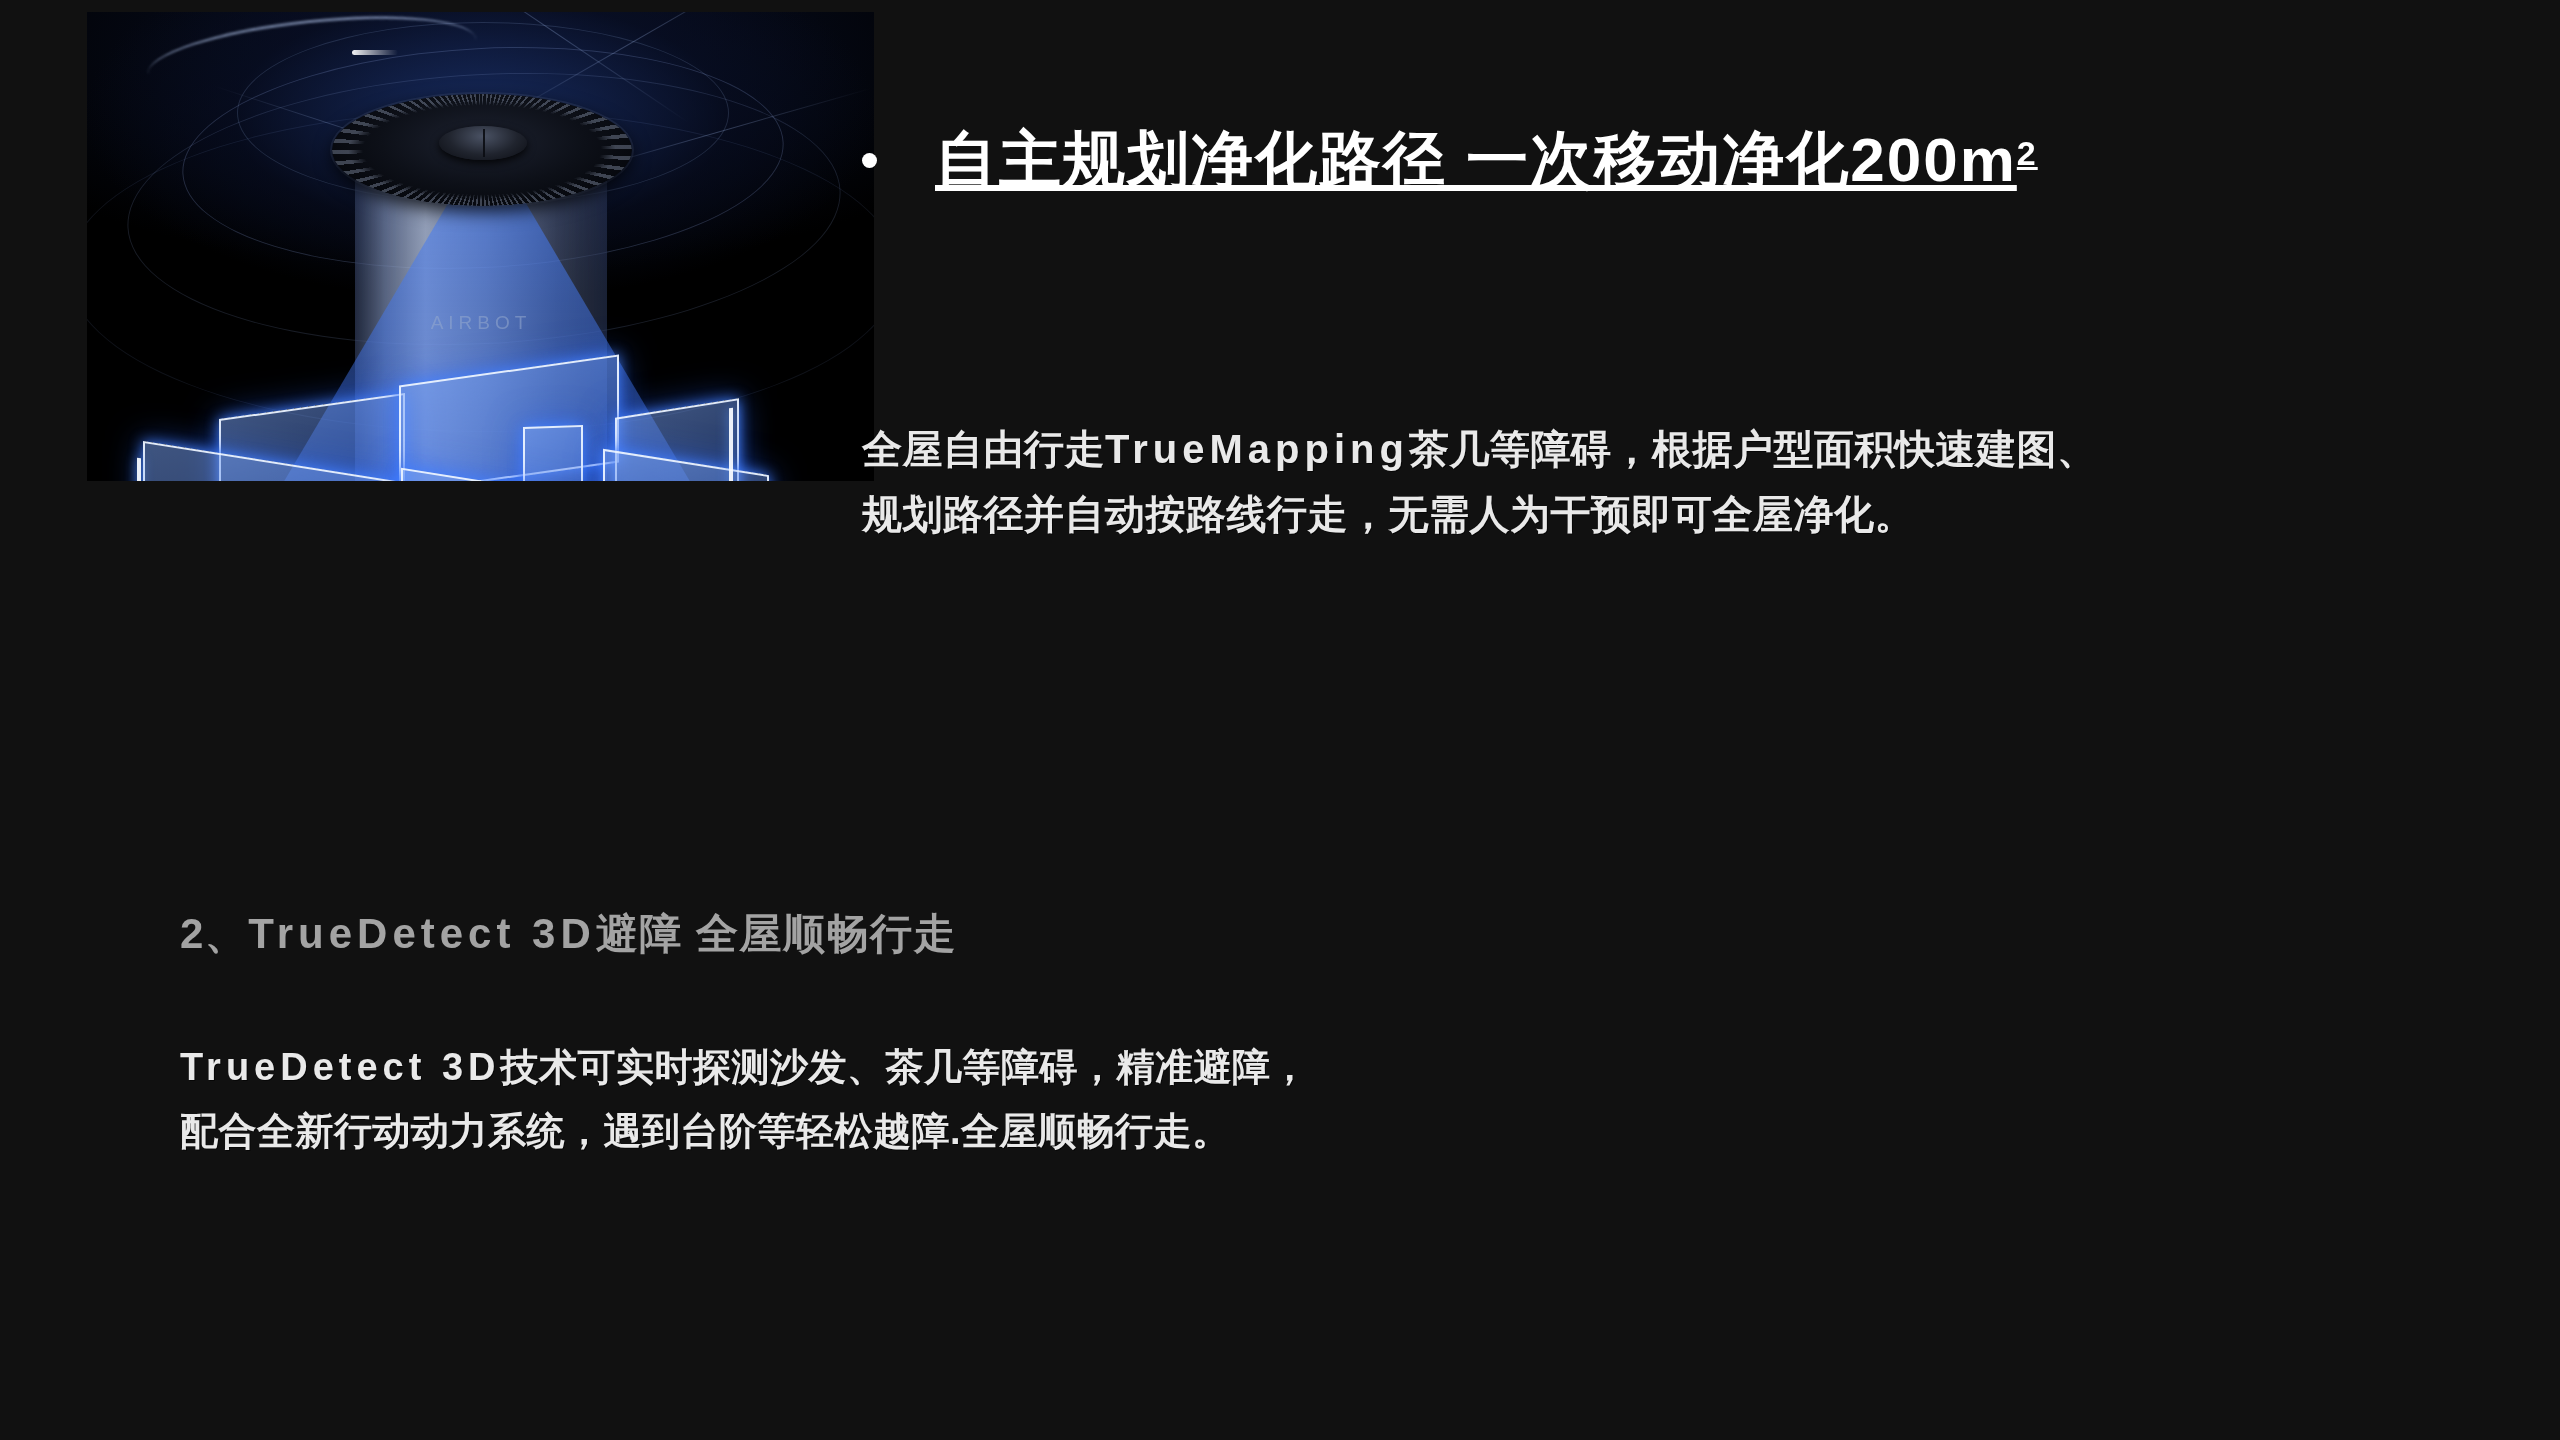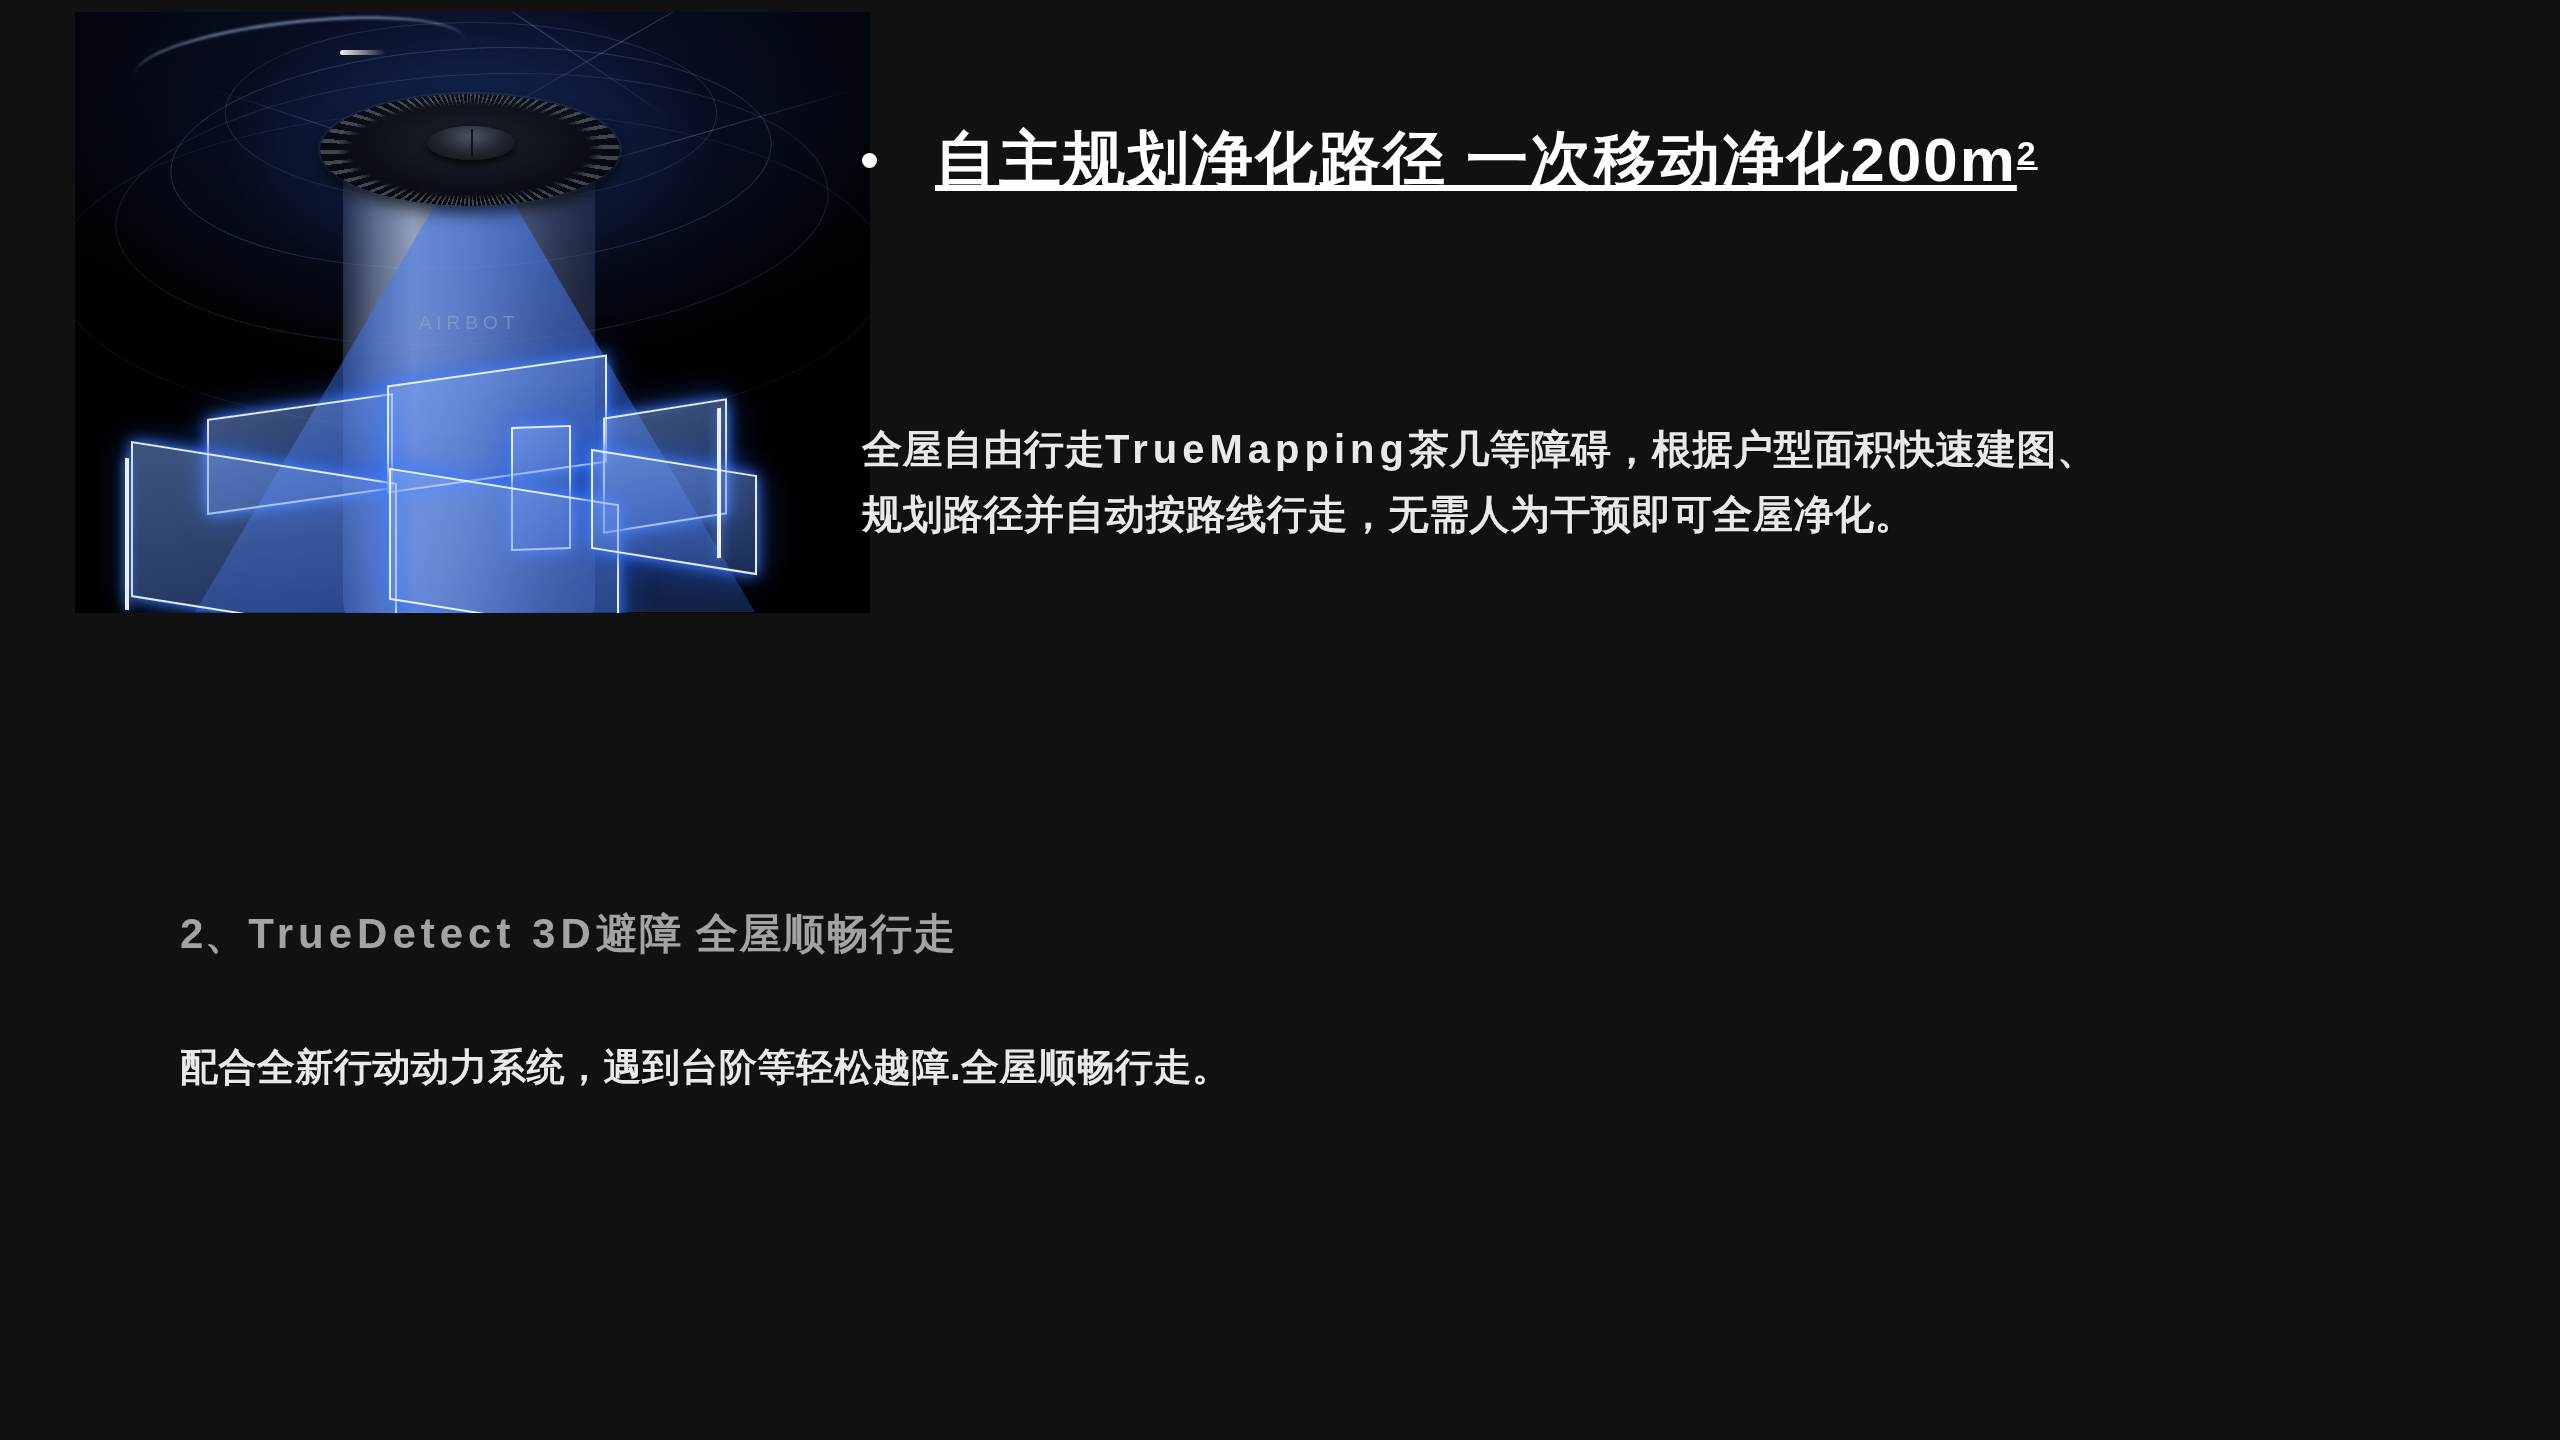--- a/index.html
+++ b/index.html
@@ -8,22 +8,22 @@
     width:2560px;height:1440px;
     background:#111111;
     font-family:"Liberation Sans","DejaVu Sans",sans-serif;
     overflow:hidden;
     position:relative;
   }
   .stage{position:absolute;inset:0;}
 
   
   .hero-img{
-    position:absolute;left:75px;top:12px;width:787px;height:601px;
-    background:#000;overflow:hidden;padding-left:8px;
+    position:absolute;left:87px;top:12px;width:787px;height:469px;
+    background:#000;overflow:hidden;
   }
   .hero-bg{position:absolute;inset:0;
     background:
       radial-gradient(ellipse 70% 55% at 50% 22%, rgba(26,48,104,.85) 0%, rgba(8,14,36,.55) 45%, rgba(0,0,0,0) 72%),
       radial-gradient(ellipse 120% 80% at 50% 8%, rgba(18,32,78,.55) 0%, rgba(0,0,0,0) 60%),
       #000;
   }
   
   .ring{position:absolute;border:1px solid rgba(150,175,230,.22);border-radius:50%;}
   .r1{left:95px;top:36px;width:600px;height:218px;transform:rotate(-3deg);}
@@ -219,17 +219,20 @@
       <span>全屋自由行走</span><span class="lat">TrueMapping</span><span>茶几等障碍，根据户型面积快速建图、</span>
     </div>
     <div>规划路径并自动按路线行走，无需人为干预即可全屋净化。</div>
   </div>
 
   <div class="sub-h2">
     <span>2、</span><span class="lat">TrueDetect 3D</span><span>避障 全屋顺畅行走</span>
   </div>
 
   <div class="body-2">
+    <div>
+      <span class="lat">TrueDetect 3D</span><span>技术可实时探测沙发、茶几等障碍，精准避障，</span>
+    </div>
     <div>配合全新行动动力系统，遇到台阶等轻松越障.全屋顺畅行走。</div>
   </div>
 
 
 </div>
 
 </body></html>

